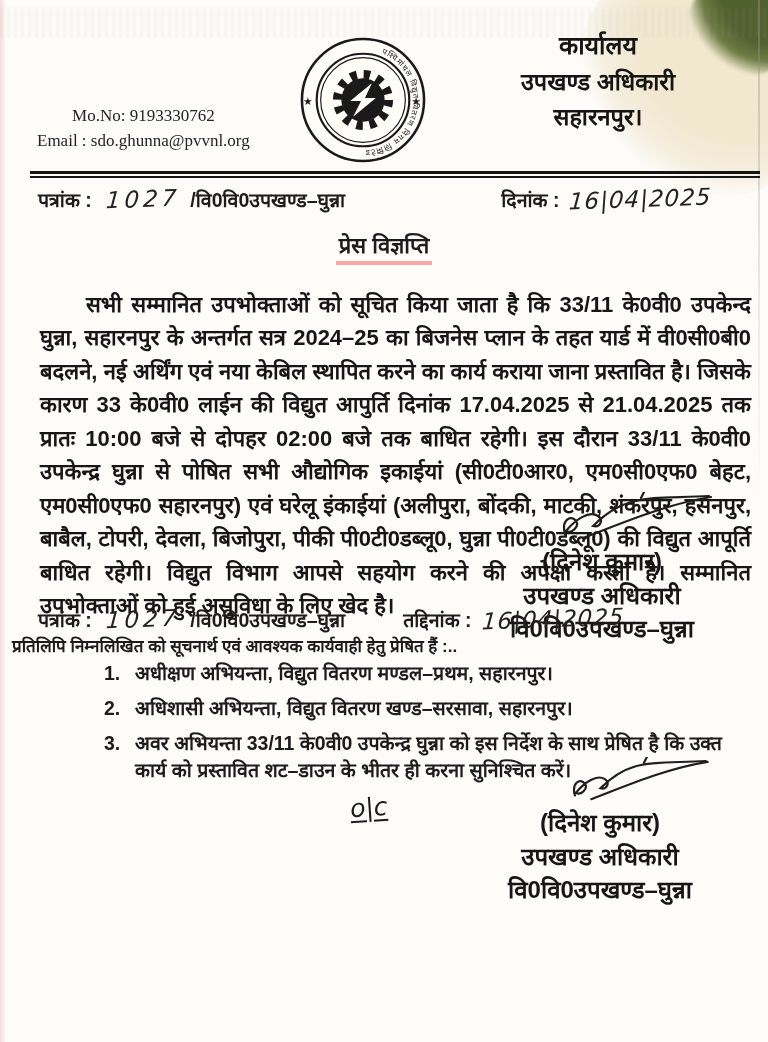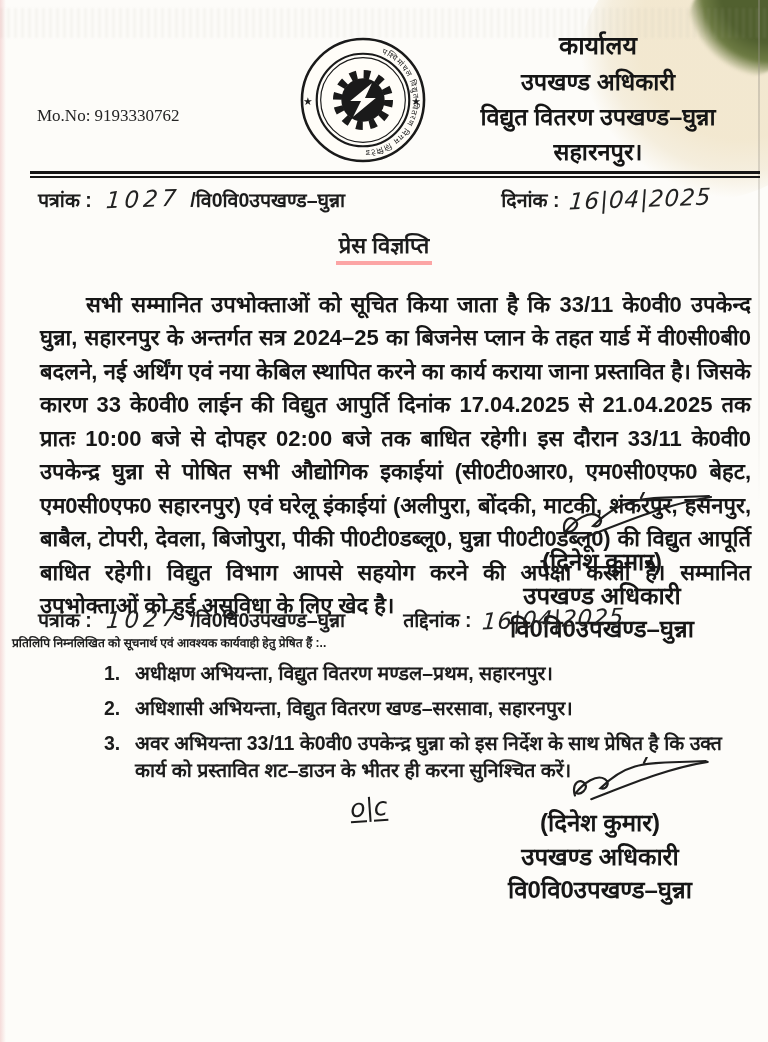--- a/index.html
+++ b/index.html
@@ -51,40 +51,41 @@
     border-bottom:4px solid #fca5a5;padding:0 3px 2px;}
 
   .body-text{position:absolute;top:288px;left:40px;right:17px;
     font-size:22px;font-weight:600;line-height:1.52;text-align:justify;text-indent:46px;color:#161616;}
 
   
   .sig{position:absolute;text-align:center;font-weight:700;font-size:24px;line-height:1.4;color:#161616;}
   .sig1{top:492px;right:44px;width:244px;}
   .sig2{top:757px;right:48px;width:240px;}
   .sig svg{display:block;margin:0 6px 1px auto;}
-  .copy-intro{position:absolute;left:12px;top:634px;font-size:12px;font-weight:600;}
+  .copy-intro{position:absolute;left:12px;top:634px;font-size:17px;font-weight:600;}
   .copy-list{position:absolute;left:104px;right:40px;top:660px;font-size:19.5px;font-weight:600;line-height:1.38;}
   .copy-item{display:flex;gap:9px;margin-bottom:8px;}
   .copy-item .n{min-width:22px;}
   .oc-mark{position:absolute;left:350px;top:793px;font-family:"DejaVu Sans",sans-serif;font-style:italic;
     font-size:25px;transform:rotate(-4deg);text-decoration:underline;text-underline-offset:4px;}
 </style>
 </head>
 <body>
 
 <div class="page">
 
   <div class="photo-corner"></div>
   <div class="photo-leaf"></div>
   <div class="top-noise"></div>
   <div class="edge-left"></div>
   <div class="edge-right"></div>
 
   <div class="contact">
     <div>Mo.No: 9193330762</div>
+    <div>Email : sdo.ghunna@pvvnl.org</div>
   </div>
 
   <svg class="emblem" viewBox="0 0 130 130">
     <defs>
       <path id="ringpath" d="M65,14 a51,51 0 1,1 -0.02,0"></path>
     </defs>
     <circle cx="65" cy="65" r="62" fill="#fffdf8" stroke="#1a1a1a" stroke-width="2.6"></circle>
     <circle cx="65" cy="65" r="47" fill="none" stroke="#1a1a1a" stroke-width="2.2"></circle>
     <circle cx="65" cy="65" r="43" fill="none" stroke="#1a1a1a" stroke-width="1.2"></circle>
     <text font-size="8" fill="#1a1a1a" letter-spacing="1">
@@ -95,21 +96,20 @@
     <g transform="translate(65,65)">
       <circle r="26" fill="none" stroke="#1a1a1a" stroke-width="9" stroke-dasharray="6.6 7"></circle>
       <circle r="22" fill="#1a1a1a"></circle>
       <path d="M9,-17 L-13,1 L-2,1 L-10,17 L13,-2 L2,-2 Z" fill="#fffdf8"></path>
     </g>
   </svg>
 
   <div class="office-block">
     <div class="l0">कार्यालय</div>
     <div>उपखण्ड अधिकारी</div>
-    <div>विद्युत वितरण उपखण्ड–घुन्ना</div>
     <div>सहारनपुर।</div>
   </div>
 
   <div class="double-rule"></div>
 
   <div class="ref-row ref-row1">
     <div class="grp">
       <span class="lbl">पत्रांक :</span>
       <span class="hand num">1027</span>
       <span class="lbl">/वि0वि0उपखण्ड–घुन्ना</span>

